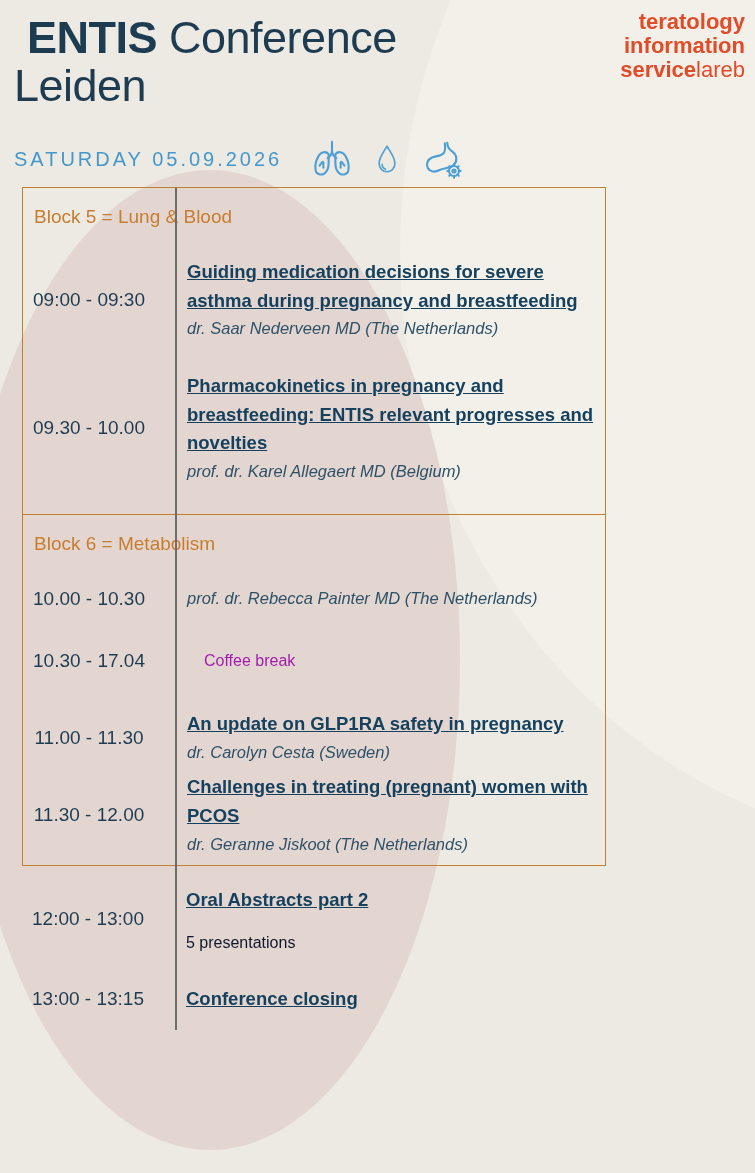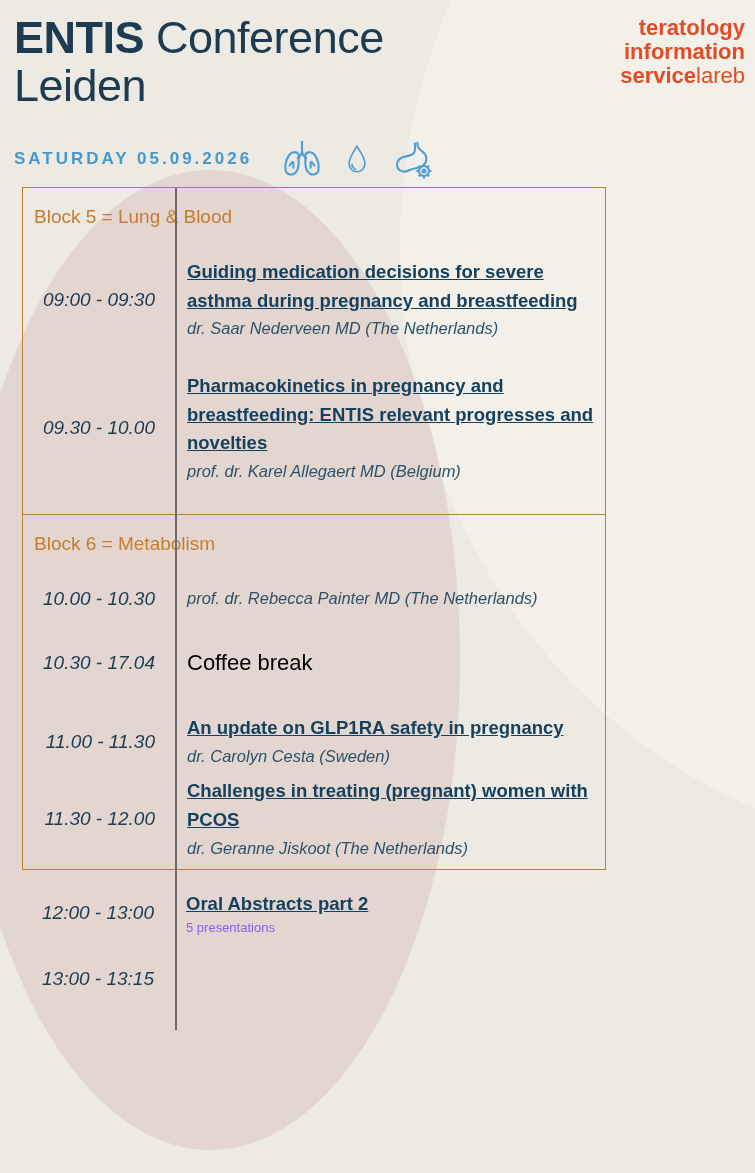--- a/index.html
+++ b/index.html
@@ -16,48 +16,48 @@
   }
   .bg-pink-circle {
     position:absolute; left:-40px; top:170px; width:500px; height:980px;
     border-radius:50%; background:#e3d6d1; z-index:0;
   }
   .content { position:relative; z-index:1; }
 
   
   .header { position:absolute; top:14px; left:14px; }
   .page-title { font-size:45px; line-height:1.06; font-weight:400; color:#1d3c52; letter-spacing:-0.5px; }
-  .page-title .t-bold { font-weight:800; }
+  .page-title .t-bold { font-weight:800;margin-left:13px; }
   .date-row { position:absolute; top:136px; left:14px; display:flex; align-items:center; }
-  .date-text { font-size:17px; font-weight:700; letter-spacing:3px; color:#4498cc; }
+  .date-text { font-size:20px; font-weight:400; letter-spacing:3px; color:#4498cc; }
   .hicons { display:flex; align-items:center; gap:13px; margin-left:26px; }
   .hicon svg { display:block; }
 
-  .logo { position:absolute; top:16px; right:10px; text-align:right;
+  .logo { position:absolute; top:10px; right:10px; text-align:right;
     color:#e24b27; font-size:22px; font-weight:700; line-height:1.1; }
   .logo .lg-light { font-weight:400; }
 
   
   .schedule { position:absolute; top:187px; left:22px; width:584px; }
   .col-divider { position:absolute; left:153px; top:1px; width:2px; height:842px; background:#6f6d6b; }
   .orange-box { border:1.5px solid #c0802f; }
   .sect { padding:14px 0 0; }
   .sect-a { border-bottom:1.5px solid #c0802f; padding-bottom:0; }
   .sect-b { padding-bottom:8px; }
   .sect-c { margin-top:20px; }
 
   .row { display:grid; grid-template-columns:153px 1fr; align-items:center; }
-  .time { text-align:right; padding-right:21px; font-size:19px; color:#1d3c52; white-space:nowrap;font-style:italic; }
+  .time { text-align:center; padding-right:21px; font-size:19px; color:#1d3c52; white-space:nowrap; }
   .cell { padding-left:11px; max-width:500px; }
   .cell-inner { max-width:485px; }
   .block-title { color:#c97c2e; font-size:19px; margin:4px 0 30px; padding-left:11px; }
   .s-title { font-weight:700; color:#15415e; font-size:18.5px; line-height:1.55;text-decoration:underline; }
   .s-speaker { font-style:italic; color:#2d5168; font-size:16.5px; line-height:1.55; margin-top:1px; }
-  .s-break { color:#000000; font-size:22px; }
-  .s-note { color:#8b5cf6; font-size:13px; margin-top:1px; }
+  .s-break { color:#a21caf; font-size:16px;margin-left:17px; }
+  .s-note { color:#0f172a; font-size:16px; margin-top:19px; }
 
   .mb-row { margin-bottom:30px; }
   .mb-coffee { margin-bottom:38px; margin-top:8px; }
   .mb-short { margin-bottom:8px; }
   .mb-c { margin-bottom:33px; }
 </style>
 </head>
 <body>
 
 <div class="page">
@@ -188,19 +188,22 @@
           <div class="cell">
               <div class="cell-inner">
             <div class="s-title">Oral Abstracts part 2</div>
             <div class="s-note">5 presentations</div>
           </div>
             </div>
         </div>
 
         <div class="row mb-c">
           <div class="time">13:00 - 13:15</div>
+          <div class="cell">
+            <div class="s-title">Conference closing</div>
+          </div>
         </div>
 
       </div>
     </div>
 
   </div>
 </div>
 
 </body></html>

